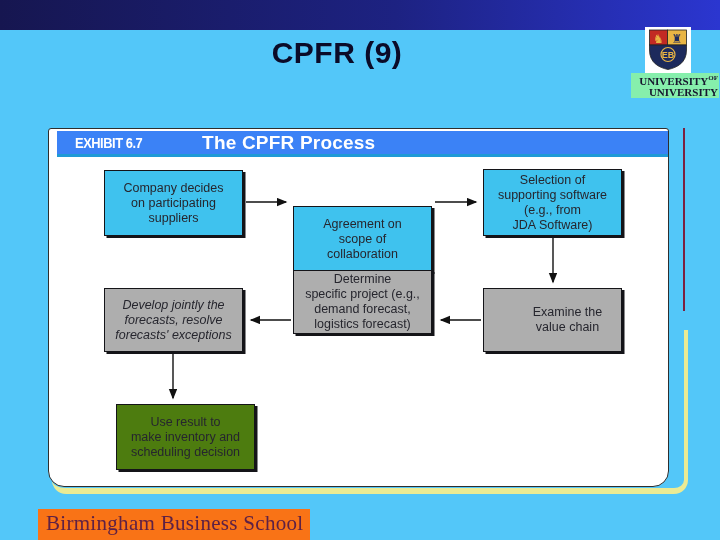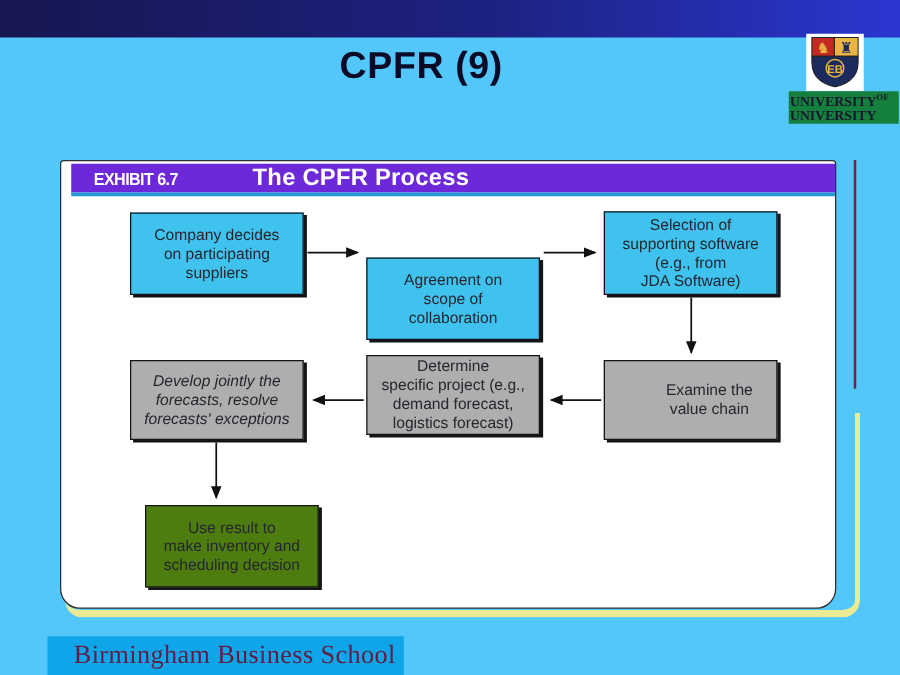--- a/index.html
+++ b/index.html
@@ -11,58 +11,58 @@
   
   .topbar{position:absolute;left:0;top:0;width:720px;height:30px;
     background:linear-gradient(90deg,#161650 0%,#1d2282 55%,#2b36d0 100%);}
   
   .slide-title{position:absolute;top:36px;left:0;width:674px;text-align:center;
     font-size:30px;font-weight:bold;color:#0b0b28;letter-spacing:.5px;}
   
   .crest{position:absolute;left:645px;top:27px;width:46px;height:46px;background:#ffffff;
     display:flex;align-items:center;justify-content:center;}
   .logo-text{position:absolute;left:631px;top:73px;width:88px;}
-  .logo-line{background:#15803d;color:#16162e;font-family:"Liberation Serif",serif;
-    font-weight:bold;font-size:11px;line-height:11px;padding:0 1px;white-space:nowrap;}
+  .logo-line{background:#86efac;color:#16162e;font-family:"Liberation Serif",serif;
+    font-weight:bold;font-size:11px;line-height:11px;padding:0 1px;white-space:nowrap;text-align:right;}
   .logo-sup{font-size:7px;vertical-align:super;}
   
   .yellow-frame{position:absolute;left:52px;top:330px;width:632px;height:158px;
     border-right:4px solid #ebeb94;border-bottom:6px solid #ebeb94;
     border-radius:0 0 14px 14px;}
   .maroon-line{position:absolute;left:683px;top:128px;width:2px;height:183px;background:#7C2040;}
   
   .panel{position:absolute;left:48px;top:128px;width:621px;height:359px;background:#ffffff;
     border:1px solid #2e2e2e;border-radius:3px 3px 16px 16px;box-sizing:border-box;}
   
-  .exhibit-bar{position:absolute;left:57px;top:131px;width:611px;height:23px;background:#6d28d9;
+  .exhibit-bar{position:absolute;left:57px;top:131px;width:611px;height:23px;background:#3b82f6;
     color:#ffffff;display:flex;align-items:center;box-sizing:border-box;}
   .exhibit-label{margin-left:18px;font-size:14px;font-weight:bold;letter-spacing:-.5px;
     transform:scaleX(.92);transform-origin:left center;white-space:nowrap;}
   .exhibit-title{margin-left:54px;font-size:19px;font-weight:bold;letter-spacing:.2px;white-space:nowrap;}
   .blue-rule{position:absolute;left:57px;top:154px;width:611px;height:3px;background:#1F9AD6;}
   
   .box{position:absolute;box-sizing:border-box;width:139px;
     display:flex;align-items:center;justify-content:center;text-align:center;
     font-size:12.5px;line-height:15px;color:#26262e;
     border:1.5px solid #141418;box-shadow:2.5px 2px 0 #141418;
     white-space:pre-line;padding:2px;}
   .box.blue{background:#3FC2EE;}
   .box.gray{background:#AEAEAE;}
   .box.lightblue{background:#4d7c0f;margin-left:12px;}
   #box1{left:104px;top:170px;height:66px;}
   #box2{left:293px;top:170px;height:66px;margin-top:36px;}
   #box3{left:483px;top:169px;height:67px;}
   #box4{left:104px;top:288px;height:64px;font-style:italic;}
-  #box5{left:293px;top:284px;height:64px;}
+  #box5{left:293px;top:270px;height:64px;}
   #box6{left:483px;top:288px;height:64px;padding-left:32px;}
   #box7{left:104px;top:404px;height:66px;}
   
   .arrows{position:absolute;left:0;top:0;width:720px;height:540px;pointer-events:none;}
   
-  .footer-strip{position:absolute;left:38px;top:509px;background:#0ea5e9;padding:2px 7px 4px 21px;}
+  .footer-strip{position:absolute;left:38px;top:509px;background:#f97316;padding:2px 7px 4px 8px;}
   .footer-text{font-family:"Liberation Serif",serif;font-size:21px;color:#5E2145;
     letter-spacing:.3px;white-space:nowrap;}
 </style>
 </head>
 <body>
 
 <div class="topbar"></div>
 
 <div class="slide-title">CPFR (9)</div>
 

